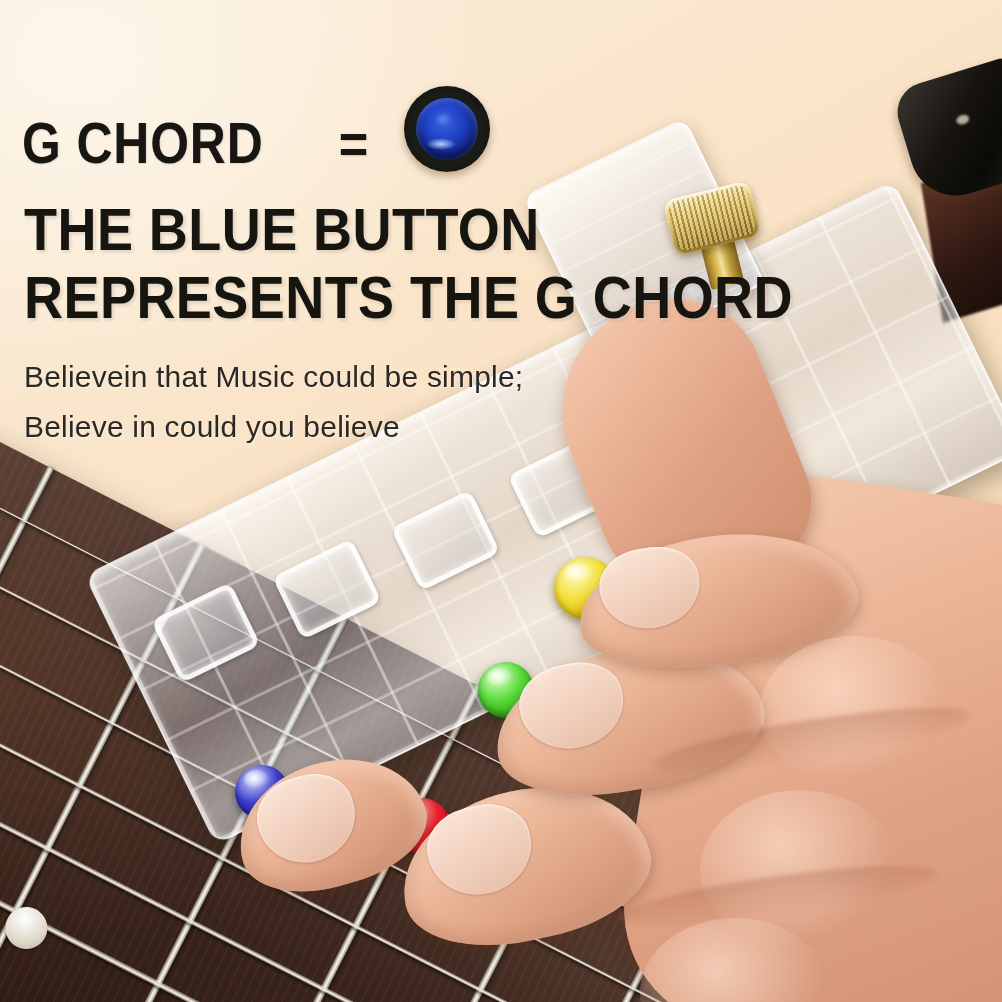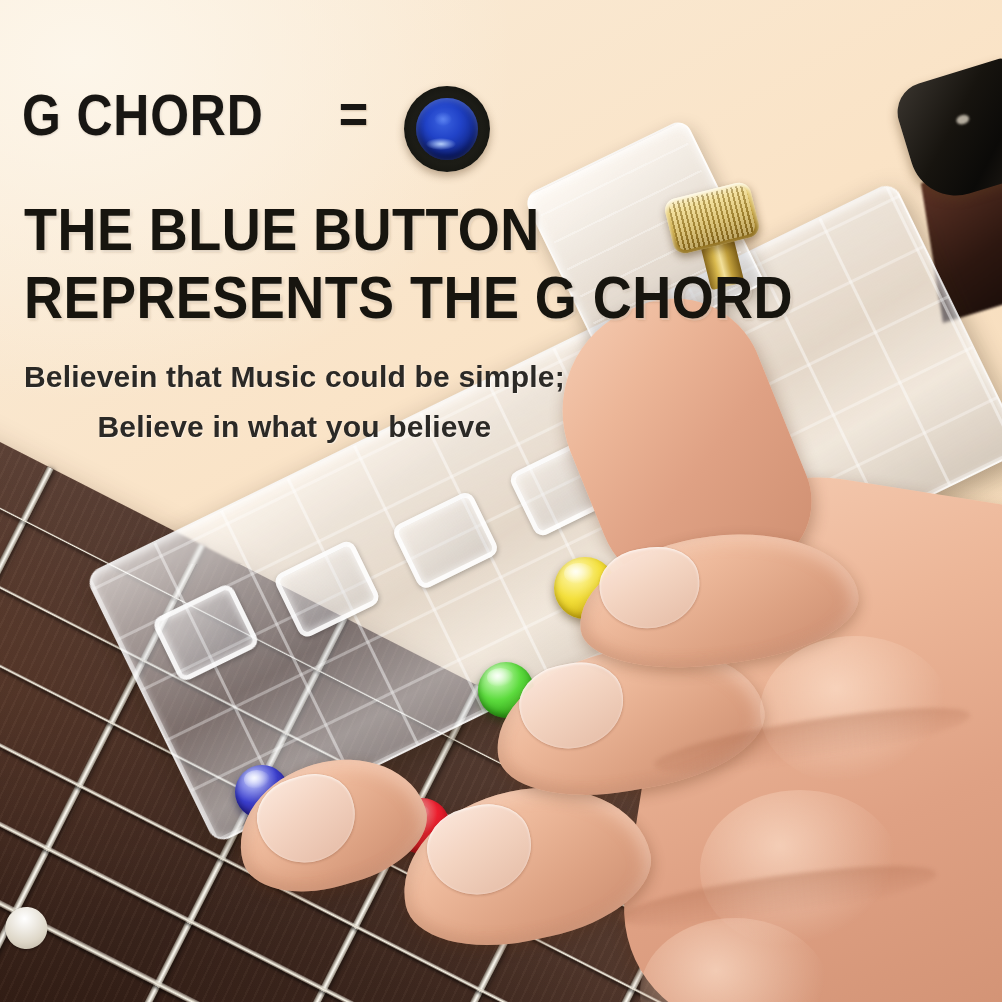--- a/index.html
+++ b/index.html
@@ -178,21 +178,21 @@
   .crease{
     position:absolute;border-radius:50%;
     background:linear-gradient(180deg,rgba(170,105,75,.38),rgba(170,105,75,0));
     filter:blur(2px);
   }
 
   
   .textlayer{position:absolute;inset:0;}
 
   .headline-row{
-    position:absolute;left:22px;top:86px;display:flex;align-items:flex-start;gap:34px;
+    position:absolute;left:22px;top:86px;display:flex;align-items:flex-end;gap:34px;
   }
   .gchord{
     font-family:"Liberation Sans", sans-serif;
     font-weight:700;font-size:58px;line-height:58px;
     letter-spacing:1px;color:#181613;
     transform:scaleX(.86);transform-origin:left center;
     text-shadow:2px 2px 0 rgba(255,255,255,.30), 1px 1px 2px rgba(120,90,55,.35);
     white-space:nowrap;
   }
   .eq{
@@ -223,24 +223,23 @@
     position:absolute;left:24px;top:196px;
     font-weight:700;color:#17150f;
     font-size:60px;line-height:68px;letter-spacing:.5px;
     transform:scaleX(.9);transform-origin:left top;
     text-shadow:2px 2px 0 rgba(255,255,255,.25), 2px 2px 3px rgba(120,90,55,.30);
   }
   .subhead div{white-space:nowrap;}
 
   .body-copy{
     position:absolute;left:24px;top:352px;
-    font-size:30px;line-height:50px;color:#2b2926;font-weight:700;
+    font-size:30px;line-height:50px;color:#2b2926;font-weight:400;
     letter-spacing:.2px;
     text-shadow:1px 1px 1px rgba(255,255,255,.45);
-    text-align:center;
   }
   .body-copy div{white-space:nowrap;}
 </style>
 </head>
 <body>
 
 <div id="stage">
 
   <div class="photo">
 
@@ -346,17 +345,17 @@
       </span>
     </div>
 
     <div class="subhead">
       <div>THE BLUE BUTTON</div>
       <div>REPRESENTS THE G CHORD</div>
     </div>
 
     <div class="body-copy">
       <div>Believein that Music could be simple;</div>
-      <div>Believe in what you believe</div>
+      <div>Believe in could you believe</div>
     </div>
 
   </div>
 </div>
 
 </body></html>

